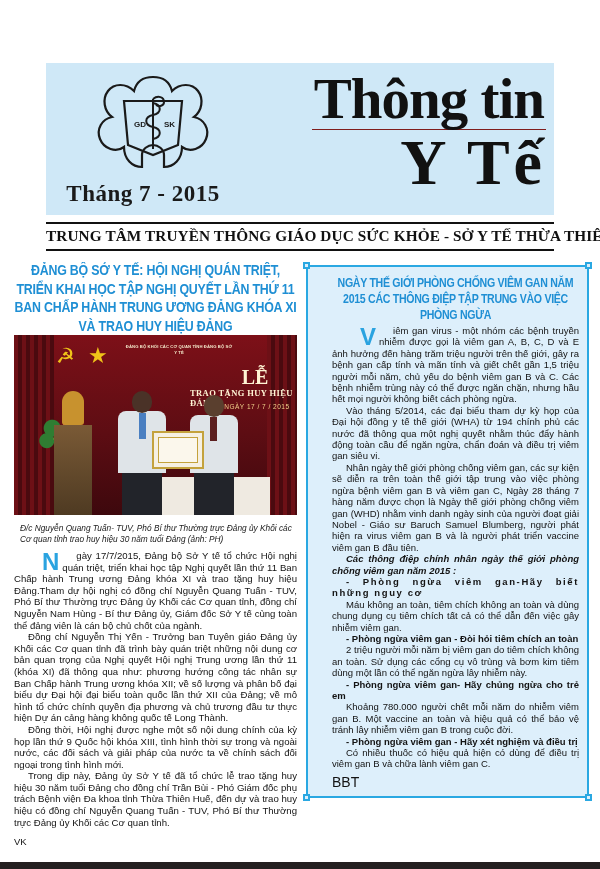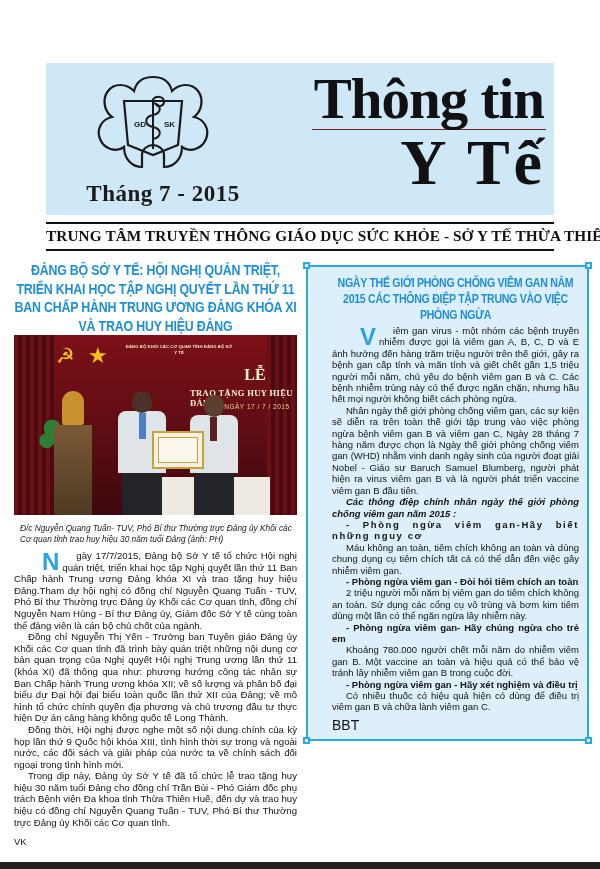--- a/index.html
+++ b/index.html
@@ -29,21 +29,21 @@
     background: #cfe8f7;
   }
   .logo-wrap {
     position: absolute;
     left: 22px; top: 6px;
     width: 170px; height: 112px;
   }
   .logo-wrap svg { display: block; }
   .logo-month {
     position: absolute;
-    left: 22px; top: 118px;
+    left: 2px; top: 118px;
     width: 190px;
     text-align: center;
     font-family: "Liberation Serif", serif;
     font-weight: bold;
     font-size: 23px;
     letter-spacing: 0.5px;
     color: #1a1a1a;
   }
   .mast-title {
     position: absolute;
@@ -132,21 +132,21 @@
      background: linear-gradient(180deg,#7d1018 0%, #5d0d13 55%, #3d080d 100%); }
   .ph-flag-sickle { position:absolute; left:42px; top:11px; width:26px; height:20px;
      color:#f0c419; font-size:21px; line-height:20px; }
   .ph-flag-star { position:absolute; left:74px; top:10px; width:24px; height:22px;
      color:#f0c419; font-size:22px; line-height:22px; }
   .ph-banner-top { position:absolute; left:110px; top:9px; width:110px;
      color:#f3e7c9; font-size:4.2px; line-height:6px; text-align:center;
      font-weight:bold; letter-spacing:0.1px; }
   .ph-le { position:absolute; left:215px; top:31px; width:52px;
      color:#fff4d4; font-family:"Liberation Serif",serif; font-weight:bold;
-     font-size:16px; text-align:center; }
+     font-size:20px; text-align:center; }
   .ph-trao { position:absolute; left:176px; top:53px; width:120px;
      color:#fff4d4; font-family:"Liberation Serif",serif; font-weight:bold;
      font-size:8.5px; text-align:left; letter-spacing:0.4px; }
   .ph-date { position:absolute; left:178px; top:68px; width:110px;
      color:#f0d08a; font-size:6.5px; text-align:center; letter-spacing:0.5px; }
   .ph-bust { position:absolute; left:48px; top:56px; width:22px; height:34px;
      background:#c8922e; border-radius:11px 11px 3px 3px; }
   .ph-pedestal { position:absolute; left:40px; top:90px; width:38px; height:90px;
      background:linear-gradient(180deg,#7a5a36,#4e3a22); }
   .ph-flowers { position:absolute; left:22px; top:74px; width:54px; height:48px;
@@ -355,20 +355,21 @@
       <span class="r-corner rc-tr"></span>
       <span class="r-corner rc-bl"></span>
       <span class="r-corner rc-br"></span>
 
       <div class="r-headline">NGÀY THẾ GIỚI PHÒNG CHỐNG VIÊM GAN NĂM 2015 CÁC THÔNG ĐIỆP TẬP TRUNG VÀO VIỆC PHÒNG NGỪA</div>
 
       <div class="r-text">
         <p class="dropcap-para">
           <span class="dropcap">V</span><span>iêm gan virus - một nhóm các bệnh truyền nhiễm được gọi là viêm gan A, B, C, D và E ảnh hưởng đến hàng trăm triệu người trên thế giới, gây ra bệnh gan cấp tính và mãn tính và giết chết gần 1,5 triệu người mỗi năm, chủ yếu do bệnh viêm gan B và C. Các bệnh nhiễm trùng này có thể được ngăn chặn, nhưng hầu hết mọi người không biết cách phòng ngừa.</span>
         </p>
+        <p>Vào tháng 5/2014, các đại biểu tham dự kỳ họp của Đại hội đồng y tế thế giới (WHA) từ 194 chính phủ các nước đã thông qua một nghị quyết nhằm thúc đẩy hành động toàn cầu để ngăn ngừa, chẩn đoán và điều trị viêm gan siêu vi.</p>
         <p>Nhân ngày thế giới phòng chống viêm gan, các sự kiện sẽ diễn ra trên toàn thế giới tập trung vào việc phòng ngừa bệnh viêm gan B và viêm gan C, Ngày 28 tháng 7 hàng năm được chọn là Ngày thế giới phòng chống viêm gan (WHD) nhằm vinh danh ngày sinh của người đoạt giải Nobel - Giáo sư Baruch Samuel Blumberg, người phát hiện ra virus viêm gan B và là người phát triển vaccine viêm gan B đầu tiên.</p>
 
         <p class="r-ital">Các thông điệp chính nhân ngày thế giới phòng chống viêm gan năm 2015 :</p>
 
         <p class="r-spread">- Phòng ngừa viêm gan-Hãy biết những nguy cơ</p>
         <p>Máu không an toàn, tiêm chích không an toàn và dùng chung dụng cụ tiêm chích tất cả có thể dẫn đến việc gây nhiễm viêm gan.</p>
 
         <p class="r-bold">- Phòng ngừa viêm gan - Đòi hỏi tiêm chích an toàn</p>
         <p>2 triệu người mỗi năm bị viêm gan do tiêm chích không an toàn. Sử dụng các cổng cụ vô trùng và bơm kim tiêm dùng một lần có thể ngăn ngừa lây nhiễm này.</p>
 

